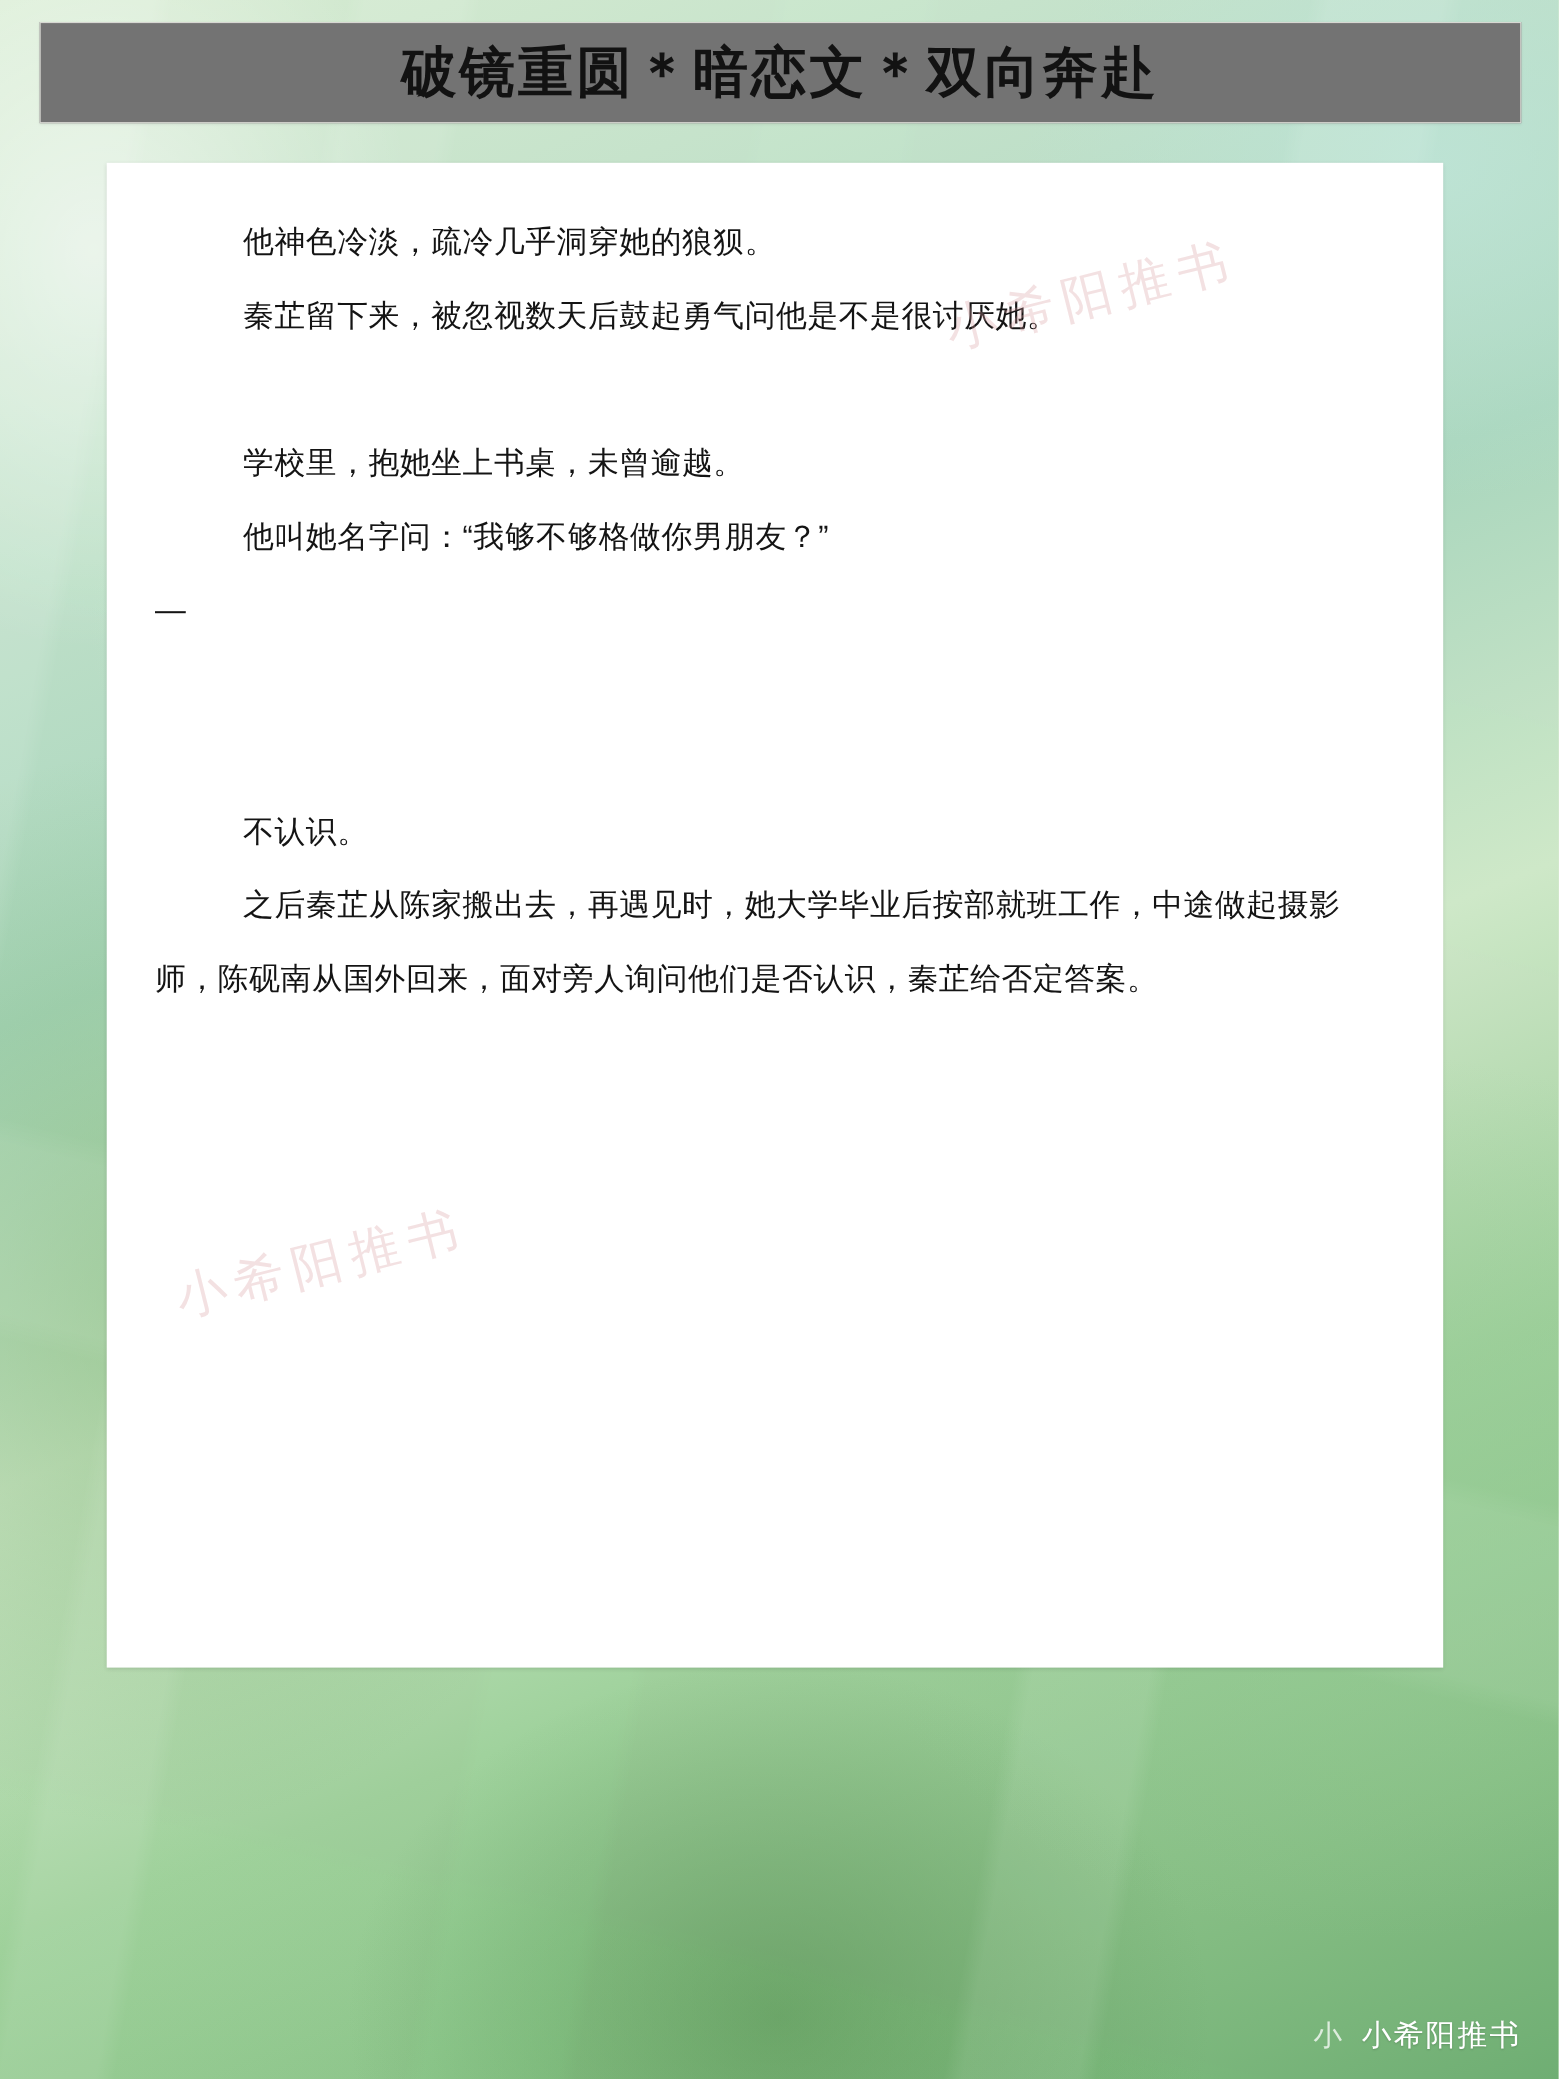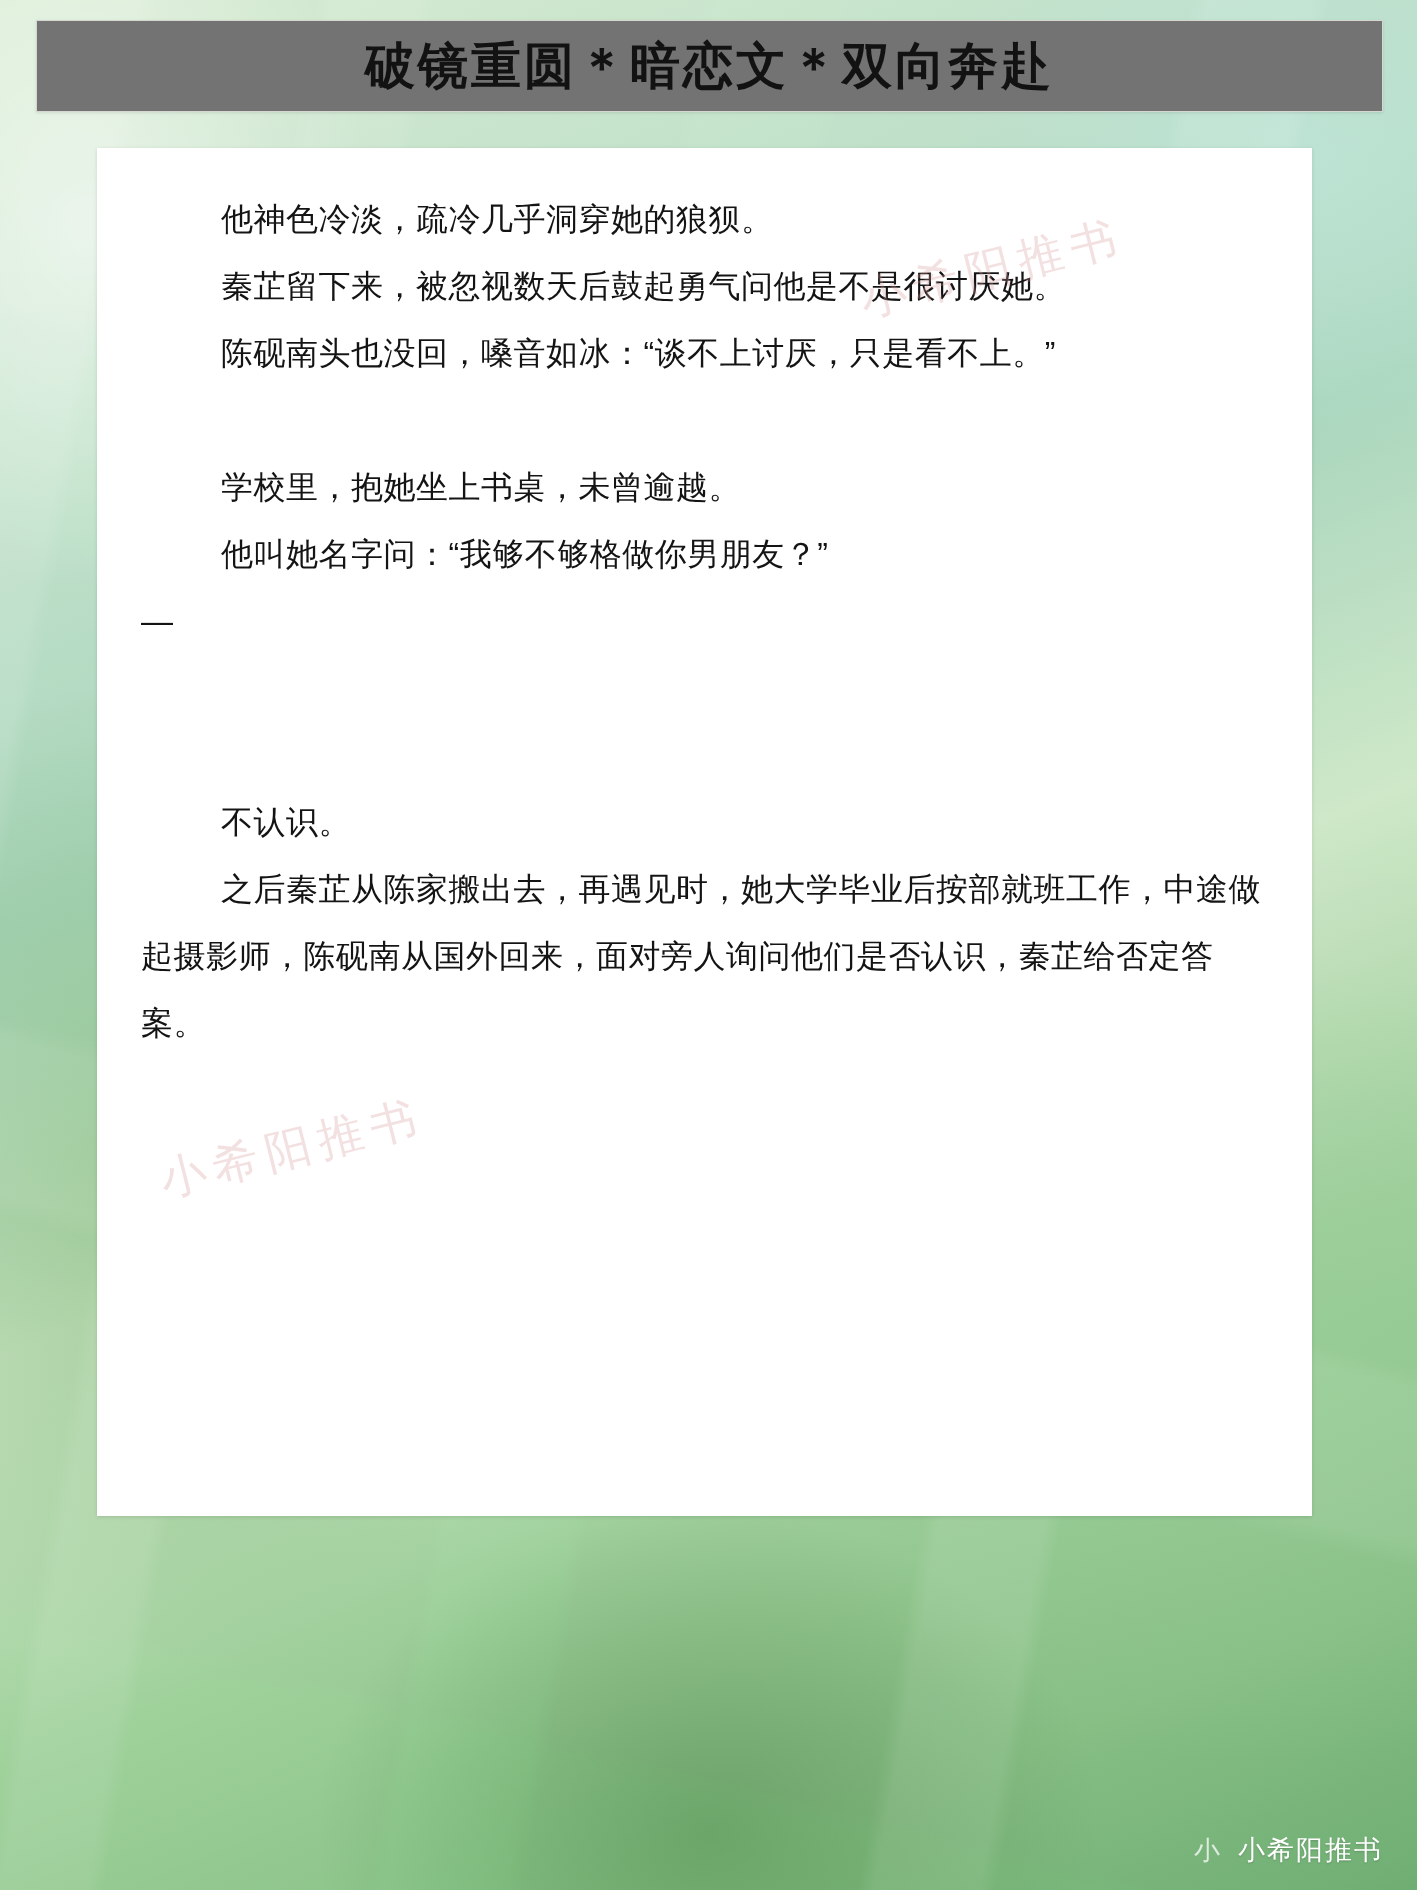--- a/index.html
+++ b/index.html
@@ -73,21 +73,21 @@
   }
   .sheet-inner {
     position: relative;
     padding: 38px 44px 0 44px;
     height: 100%;
     box-sizing: border-box;
   }
   p.para {
     margin: 0;
     font-family: "Liberation Sans", sans-serif;
-    font-size: 32px;
+    font-size: 28px;
     line-height: 67px;
     color: #141414;
     text-indent: 80px;
     letter-spacing: 0.5px;
     word-break: break-all;
   }
   p.para.noindent { text-indent: 0; }
   p.spacer { height: 67px; margin: 0; }
   p.spacer.big { height: 134px; }
 
@@ -140,21 +140,20 @@
   <div class="title-text">破镜重圆＊暗恋文＊双向奔赴</div>
 </div>
 
 <div class="sheet">
   <div class="sheet-inner">
     <div class="wm wm-1">小希阳推书</div>
     <div class="wm wm-2">小希阳推书</div>
 
     <p class="para">他神色冷淡，疏冷几乎洞穿她的狼狈。</p>
     <p class="para">秦芷留下来，被忽视数天后鼓起勇气问他是不是很讨厌她。</p>
-    <p class="para">陈砚南头也没回，嗓音如冰：“谈不上讨厌，只是看不上。”</p>
     <p class="spacer"></p>
     <p class="para">学校里，抱她坐上书桌，未曾逾越。</p>
     <p class="para">他叫她名字问：“我够不够格做你男朋友？”</p>
     <p class="para noindent">—</p>
     <p class="spacer big"></p>
     <p class="para">不认识。</p>
     <p class="para">之后秦芷从陈家搬出去，再遇见时，她大学毕业后按部就班工作，中途做起摄影师，陈砚南从国外回来，面对旁人询问他们是否认识，秦芷给否定答案。</p>
   </div>
 </div>
 

